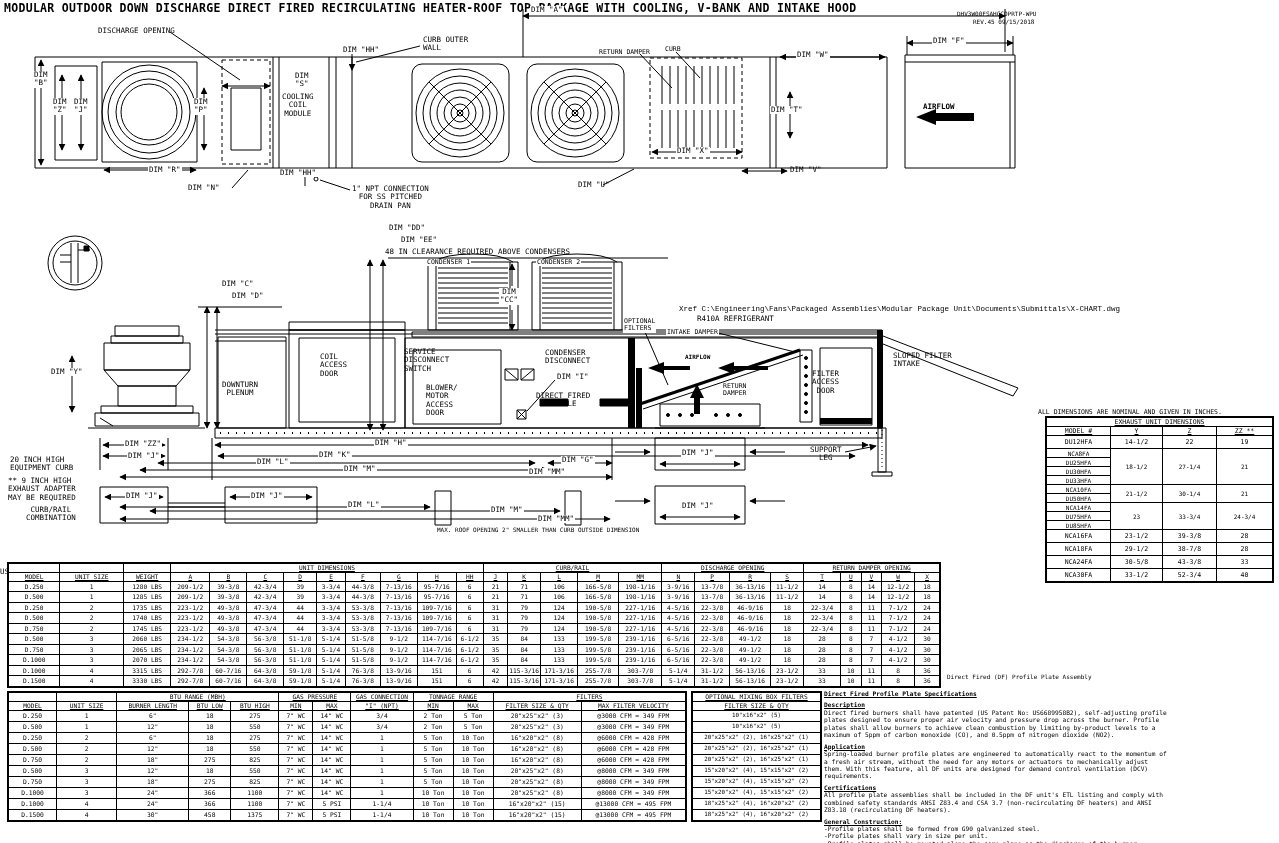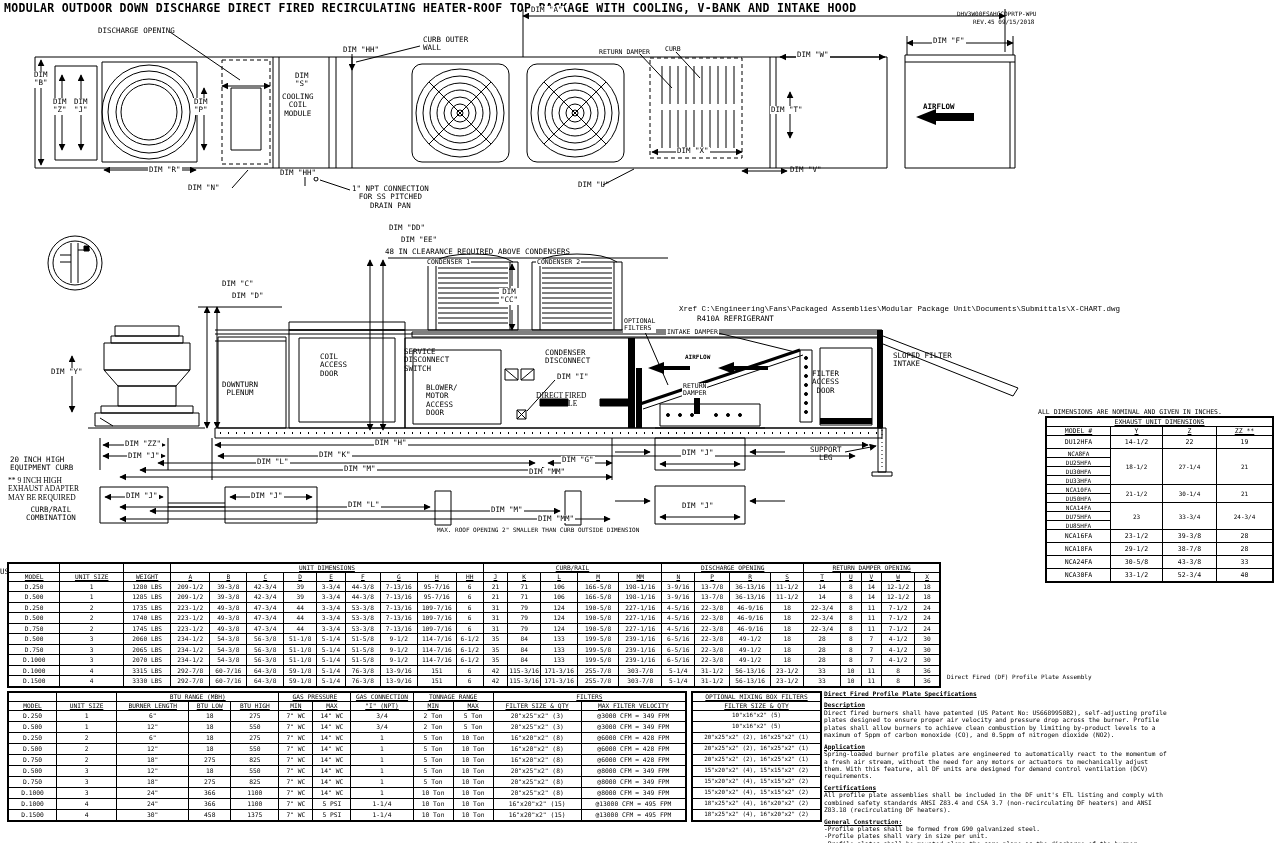--- a/index.html
+++ b/index.html
@@ -378,48 +378,48 @@
       <div class="lbl r" style="left: 404px; top: 348px; width: 64px;">SERVICE
 DISCONNECT
 SWITCH</div>
       <div class="lbl" style="left: 426px; top: 384px;">BLOWER/
 MOTOR
 ACCESS
 DOOR</div>
       <div class="lbl" style="left: 545px; top: 349px;">CONDENSER
 DISCONNECT</div>
       <div class="lbl" style="left: 557px; top: 373px;">DIM "I"</div>
-      <div class="lbl ctr" style="left: 536px; top: 392px; font-family: Liberation Serif, serif;">DIRECT FIRED
+      <div class="lbl ctr" style="left: 536px; top: 392px;">DIRECT FIRED
 MODULE</div>
       <div class="lbl" style="left: 679px; top: 305px; font-family: Liberation Mono, monospace;">Xref C:\Engineering\Fans\Packaged Assemblies\Modular Package Unit\Documents\Submittals\X-CHART.dwg</div>
       <div class="lbl" style="left: 679px; top: 315px; padding-left: 18px;">R410A REFRIGERANT</div>
       <div class="lbl sm bg" style="left: 623px; top: 318px;">OPTIONAL
 FILTERS</div>
       <div class="lbl sm bg" style="left: 666px; top: 329px;">INTAKE DAMPER</div>
       <div class="lbl xs b bg" style="left: 684px; top: 354px;">AIRFLOW</div>
-      <div class="lbl sm bg" style="left: 682px; top: 383px;">RETURN
+      <div class="lbl sm bg" style="left: 722px; top: 383px;">RETURN
 DAMPER</div>
       <div class="lbl ctr" style="left: 812px; top: 370px; text-align: center;">FILTER
 ACCESS
 DOOR</div>
       <div class="lbl" style="left: 893px; top: 352px;">SLOPED FILTER
 INTAKE</div>
       <div class="lbl ctr" style="left: 810px; top: 446px;">SUPPORT
 LEG</div>
       <div class="lbl bg" style="left: 681px; top: 449px;">DIM "J"</div>
       <div class="lbl bg" style="left: 681px; top: 502px;">DIM "J"</div>
       <div class="lbl" style="left: 10px; top: 456px;">20 INCH HIGH
 EQUIPMENT CURB</div>
       <div class="lbl bg" style="left: 124px; top: 440px;">DIM "ZZ"</div>
       <div class="lbl bg" style="left: 127px; top: 452px;">DIM "J"</div>
       <div class="lbl bg" style="left: 374px; top: 439px;">DIM "H"</div>
       <div class="lbl bg" style="left: 318px; top: 451px;">DIM "K"</div>
       <div class="lbl bg" style="left: 256px; top: 458px;">DIM "L"</div>
       <div class="lbl bg" style="left: 343px; top: 465px;">DIM "M"</div>
-      <div class="lbl" style="left: 8px; top: 477px; font-family: Liberation Serif, serif;">** 9 INCH HIGH
+      <div class="lbl" style="left: 8px; top: 477px;">** 9 INCH HIGH
 EXHAUST ADAPTER
 MAY BE REQUIRED</div>
       <div class="lbl bg" style="left: 125px; top: 492px;">DIM "J"</div>
       <div class="lbl bg" style="left: 250px; top: 492px;">DIM "J"</div>
       <div class="lbl bg" style="left: 347px; top: 501px;">DIM "L"</div>
       <div class="lbl ctr" style="left: 26px; top: 506px;">CURB/RAIL
 COMBINATION</div>
       <div class="lbl" style="left: 0px; top: 528px; margin-top: 40px;">USED ON SIZE 4 UNITS</div>
       <div class="lbl bg" style="left: 561px; top: 456px;">DIM "G"</div>
       <div class="lbl bg" style="left: 528px; top: 468px;">DIM "MM"</div>

